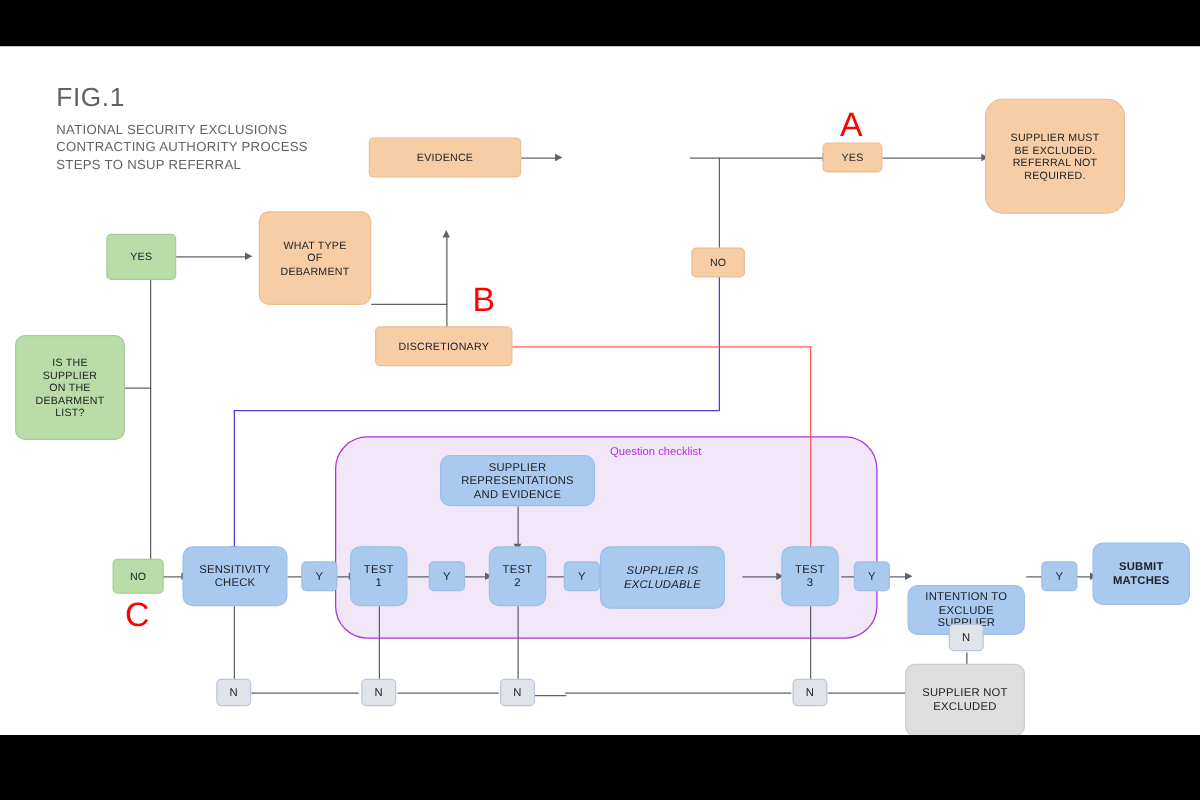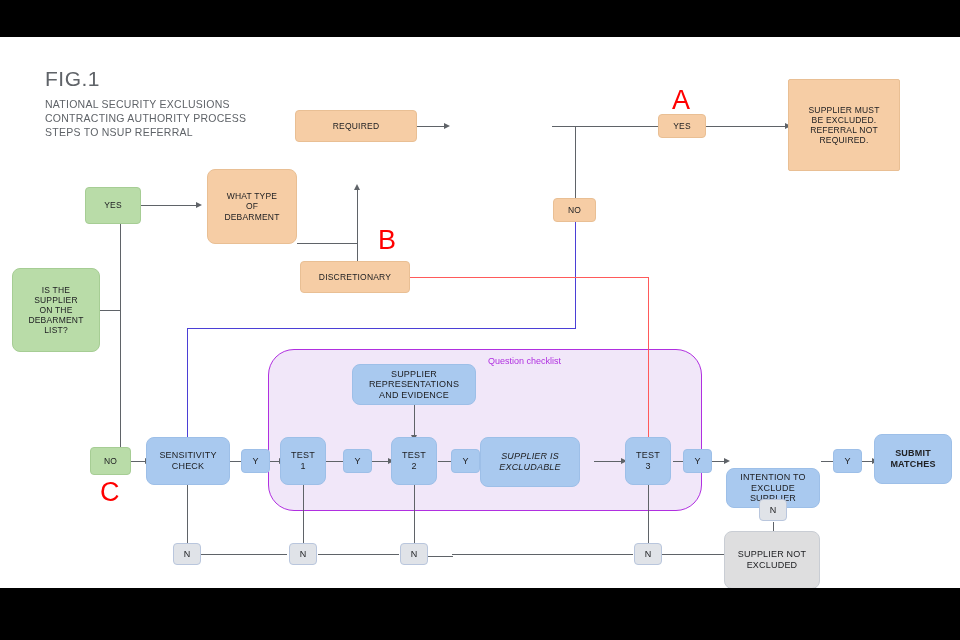--- a/index.html
+++ b/index.html
@@ -41,21 +41,21 @@
     white-space: pre-line;
   }
   .orange { background: #f6cda5; border: 1px solid #e9bf94; }
   .green  { background: #b9dca8; border: 1px solid #a6cd94; }
   .blue   { background: #a9c9ef; border: 1px solid #9dbfe8; }
   .grey   { background: #dededf; border: 1px solid #c9cdd4; }
   .greyblue { background: #e0e3e8; border: 1px solid #b9c6dd; }
 
   .r4  { border-radius: 4px; }
   .r8  { border-radius: 8px; }
-  .r14 { border-radius: 2px; }
+  .r14 { border-radius: 14px; }
   .fs8  { font-size: 8.5px; }
   .fs9  { font-size: 9px; }
   .bold { font-weight: bold; }
 
   
   #fig-title {
     position: absolute; left: 45px; top: 30px;
     font-size: 21px; color: #5f6368; letter-spacing: 0.5px;
   }
   #fig-subtitle {
@@ -214,21 +214,21 @@
 LIST?</div>
 
     <div class="node green r4 fs8" style="left:85px; top:150px; width:56px; height:37px;">YES</div>
 
     <div class="node green r4 fs8" style="left:90px; top:410px; width:41px; height:28px;">NO</div>
 
     <div class="node orange r8 fs8" style="left:207px; top:132px; width:90px; height:75px;">WHAT TYPE
 OF
 DEBARMENT</div>
 
-    <div class="node orange r4 fs8" style="left:295px; top:73px; width:122px; height:32px;">REQUIRED</div>
+    <div class="node orange r4 fs8" style="left:295px; top:73px; width:122px; height:32px;">EVIDENCE</div>
 
     <div class="node orange r4 fs8" style="left:300px; top:224px; width:110px; height:32px;">DISCRETIONARY</div>
 
 
     <div class="node orange r4 fs8" style="left:658px; top:77px; width:48px; height:24px;">YES</div>
 
     <div class="node orange r4 fs8" style="left:553px; top:161px; width:43px; height:24px;">NO</div>
 
     <div class="node orange r14 fs8" style="left:788px; top:42px; width:112px; height:92px;">SUPPLIER MUST
 BE EXCLUDED.

